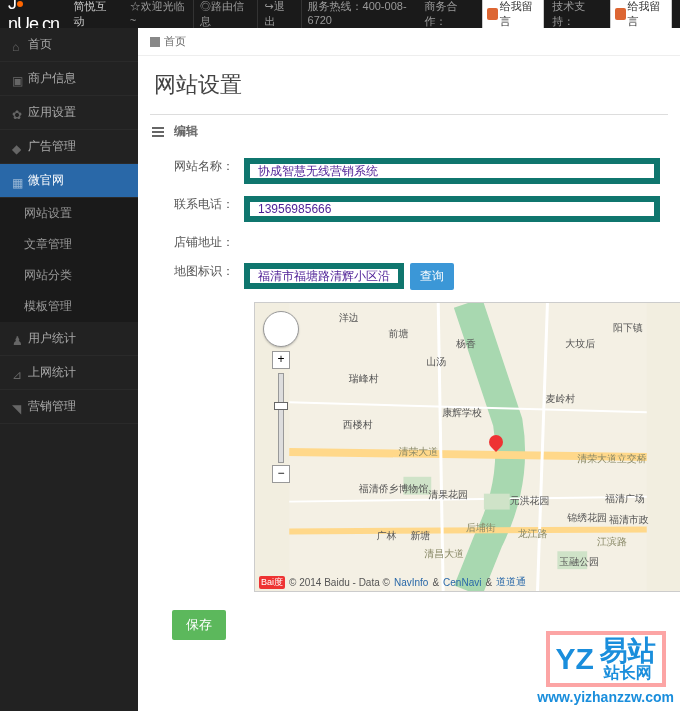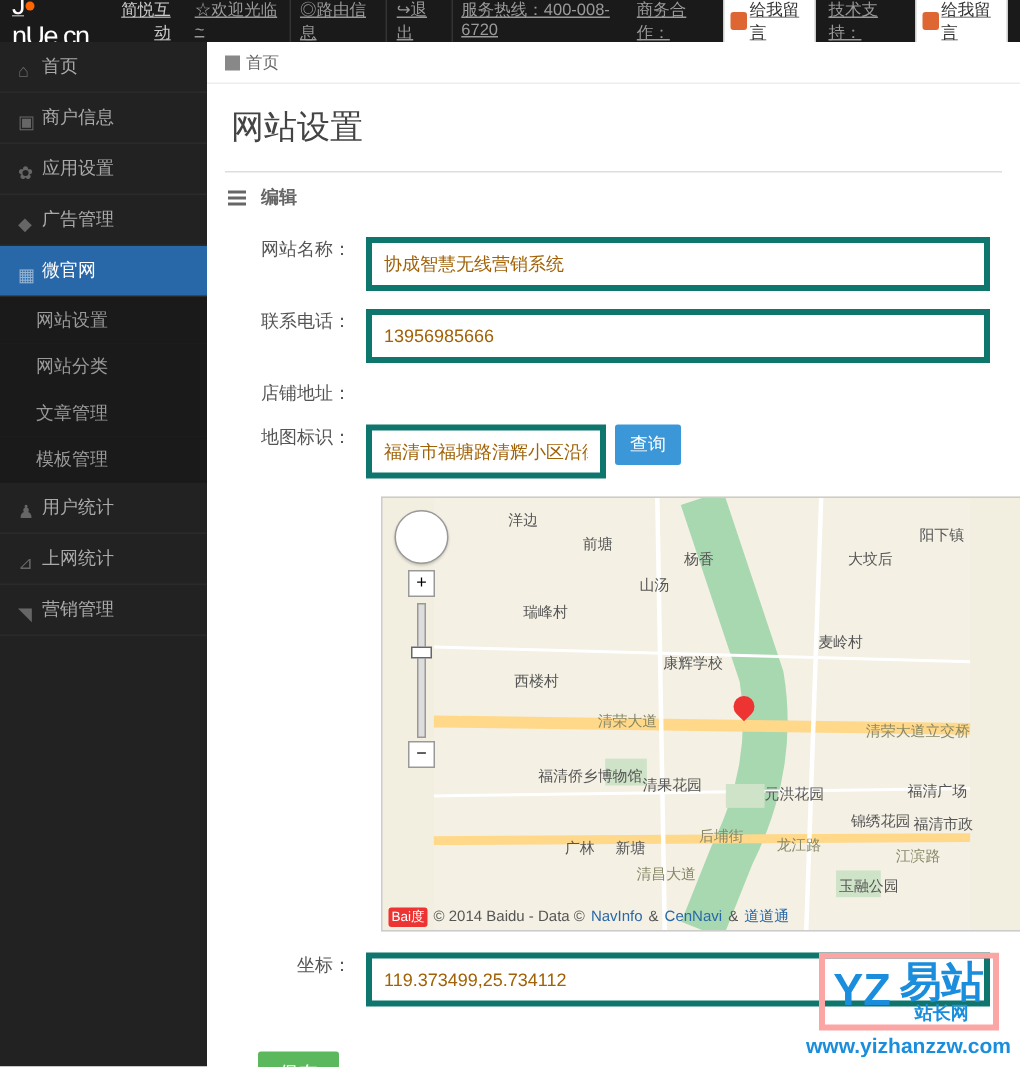--- a/index.html
+++ b/index.html
@@ -1,21 +1,21 @@
 <!DOCTYPE html>
 <html><head>
 <meta charset="utf-8">
 <style>
 * { margin: 0; padding: 0; box-sizing: border-box; }
 body { font-family: "Microsoft YaHei", Arial, sans-serif; font-size: 12px; background: #fff; width: 680px; height: 711px; overflow: hidden; position: relative; }
 
-.topbar { background: #1a1a1a; height: 28px; display: flex; align-items: center; color: #999; padding: 0 8px; text-decoration: underline; }
+.topbar { background: #1a1a1a; height: 28px; display: flex; align-items: center; color: #999; padding: 0 8px; }
 .logo { color: #fff; font-size: 18px; font-weight: 300; letter-spacing: -1px; }
 .logo .dot { display: inline-block; width: 6px; height: 6px; background: #ff6600; border-radius: 50%; margin: 0 1px; position: relative; top: -2px; }
-.logo-suffix { font-size: 11px; color: #ccc; margin-left: 4px; text-align: right; }
+.logo-suffix { font-size: 11px; color: #ccc; margin-left: 4px; }
 .topbar-links { display: flex; gap: 2px; margin-left: 10px; font-size: 11px; }
 .topbar-links span { padding: 16px 6px; border-left: 1px solid #333; }
 .topbar-links span:first-child { border-left: none; }
 .topbar-right { margin-left: auto; display: flex; gap: 8px; align-items: center; font-size: 11px; }
 .msg-btn { background: #fff; border: 1px solid #ccc; border-radius: 2px; padding: 1px 4px; color: #333; display: flex; align-items: center; gap: 2px; cursor: pointer; }
 .msg-icon { width: 12px; height: 12px; background: #d63; border-radius: 2px; display: inline-block; }
 
 .layout { display: flex; height: calc(100% - 28px); }
 
 .sidebar { width: 138px; background: #222; color: #aaa; }
@@ -30,21 +30,21 @@
 .home-icon { width: 10px; height: 10px; background: #888; display: inline-block; }
 .page-title { padding: 14px 16px; font-size: 22px; font-weight: normal; color: #444; }
 .divider { border-top: 1px solid #ddd; margin: 0 12px; }
 
 .panel-hdr { display: flex; align-items: center; gap: 10px; padding: 8px 14px; color: #666; font-weight: bold; }
 .collapse-icon { display: inline-block; width: 12px; height: 2px; background: #666; box-shadow: 0 -4px 0 #666, 0 4px 0 #666; }
 
 .form { padding: 10px 20px 20px 20px; }
 .form-row { display: flex; align-items: flex-start; margin-bottom: 12px; }
 .form-label { width: 86px; text-align: right; color: #555; padding-right: 10px; }
-.form-input { flex: 1; height: 26px; border: 4px solid #0f766e; padding: 14px 8px; font-size: 12px; color: #a16207; }
+.form-input { flex: 1; height: 26px; border: 6px solid #0f766e; padding: 0 8px; font-size: 12px; color: #4c1d95; }
 .form-input.short { flex: none; width: 160px; }
 .query-btn { margin-left: 6px; background: #3b97d7; color: #fff; border: none; padding: 5px 10px; cursor: pointer; font-size: 12px; border-radius: 2px; }
 
 .map { margin-left: 96px; width: 428px; height: 290px; border: 1px solid #ccc; position: relative; overflow: hidden; background: #f2eee0; }
 .map-svg { width: 100%; height: 100%; display: block; }
 .map-ctrl { position: absolute; left: 8px; top: 8px; display: flex; flex-direction: column; align-items: center; }
 .map-pan { width: 36px; height: 36px; background: #fff; border: 1px solid #999; border-radius: 50%; position: relative; box-shadow: 0 1px 2px rgba(0,0,0,0.2); }
 .map-zoom { margin-top: 4px; display: flex; flex-direction: column; align-items: center; }
 .zoom-btn { width: 18px; height: 18px; background: #fff; border: 1px solid #999; text-align: center; line-height: 14px; margin-bottom: 2px; cursor: pointer; font-size: 12px; }
 .zoom-track { width: 6px; height: 90px; background: #ddd; border: 1px solid #999; position: relative; margin: 2px 0; }
@@ -53,21 +53,21 @@
 .marker::before { content: ''; position: absolute; width: 14px; height: 14px; background: #e33; border-radius: 50% 50% 50% 0; transform: rotate(-45deg); }
 .map-attrib { position: absolute; left: 4px; bottom: 2px; font-size: 10px; color: #555; display: flex; align-items: center; gap: 4px; }
 .baidu-logo { background: #e33; color: #fff; padding: 0 2px; border-radius: 2px; font-size: 9px; }
 .map-attrib a { color: #2968a8; text-decoration: none; }
 
 .save-btn { margin: 18px 0 0 14px; background: #5cb85c; color: #fff; border: none; padding: 6px 14px; cursor: pointer; font-size: 13px; border-radius: 2px; }
 
 .watermark { position: absolute; right: 6px; bottom: 6px; text-align: center; }
 .wm-box { border: 4px solid #fca5a5; color: #1a8edc; font-size: 30px; font-weight: bold; padding: 2px 6px; display: inline-flex; align-items: center; gap: 6px; }
 .wm-text { font-size: 28px; line-height: 1; }
-.wm-small { font-size: 12px; display: block; }
+.wm-small { font-size: 16px; display: block; }
 .wm-url { color: #1a8edc; font-size: 14px; font-weight: bold; margin-top: 2px; }
 </style>
 </head>
 <body>
 
 <div class="topbar">
   <span class="logo">J<span class="dot"></span>nUe<span>.cn</span></span>
   <span class="logo-suffix">简悦互动</span>
   <div class="topbar-links">
     <span>☆欢迎光临~</span>
@@ -105,22 +105,22 @@
       </div>
     <div class="sidebar-item">
         <span class="sb-icon">◆</span>
         <span>广告管理</span>
       </div>
     <div class="sidebar-item active">
         <span class="sb-icon">▦</span>
         <span>微官网</span>
       </div>
     <div class="sidebar-sub">网站设置</div>
+    <div class="sidebar-sub">文章管理</div>
     <div class="sidebar-sub">网站分类</div>
-    <div class="sidebar-sub">文章管理</div>
     <div class="sidebar-sub">模板管理</div>
     <div class="sidebar-item">
         <span class="sb-icon">♟</span>
         <span>用户统计</span>
       </div>
     <div class="sidebar-item">
         <span class="sb-icon">⊿</span>
         <span>上网统计</span>
       </div>
     <div class="sidebar-item">
@@ -212,24 +212,20 @@
         </div>
         <div class="map-attrib">
           <span class="baidu-logo">Bai度</span>
           <span>© 2014 Baidu - Data ©</span>
           <a>NavInfo</a> &amp;
           <a>CenNavi</a> &amp;
           <a>道道通</a>
         </div>
       </div>
 
-      <div class="form-row" style="margin-top:14px;">
-        <label class="form-label">坐标：</label>
-        <input class="form-input" value="119.373499,25.734112" style="">
-      </div>
 
       <button class="save-btn">保存</button>
     </div>
   </div>
 </div>
 
 <div class="watermark">
   <div class="wm-box">
     <span>YZ</span>
     <span class="wm-text"><span>易站</span><span class="wm-small">站长网</span></span>

